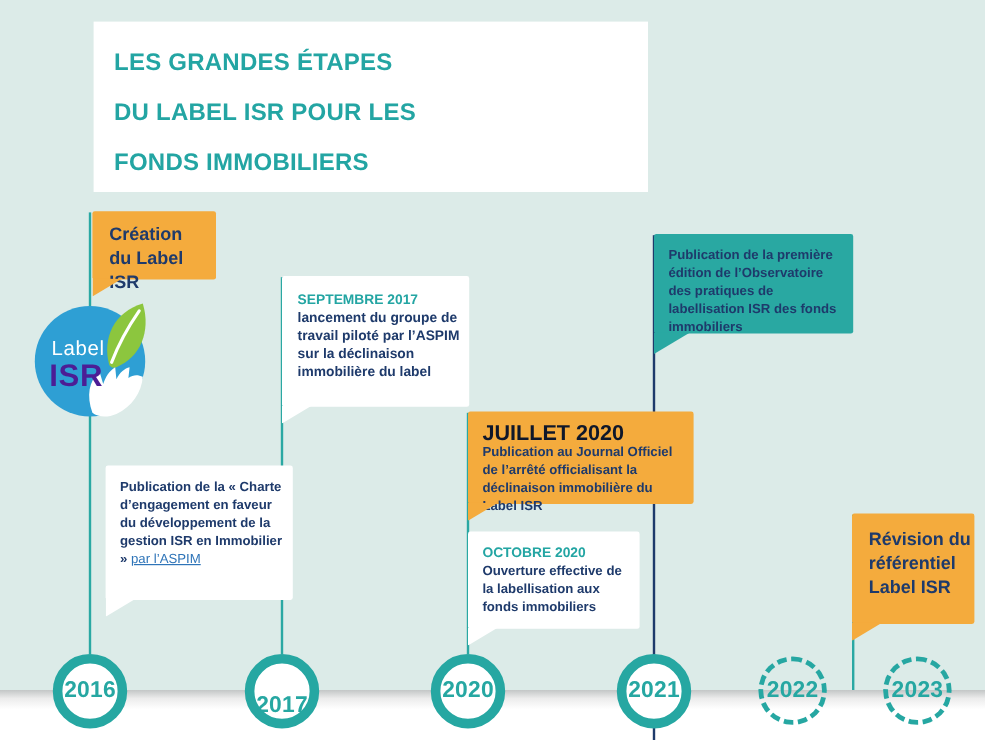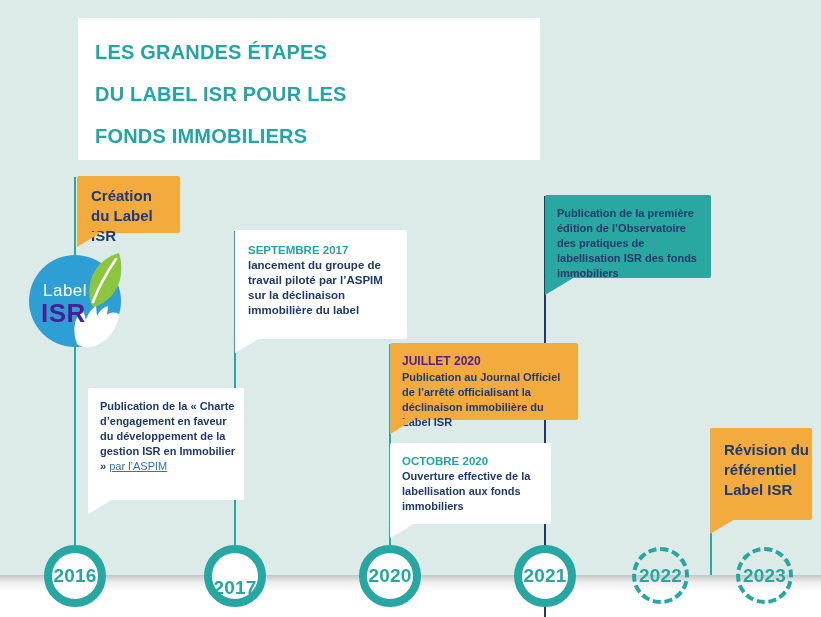--- a/index.html
+++ b/index.html
@@ -35,30 +35,30 @@
     clip-path:polygon(0 0, 100% 0, 0 100%);
   }
   .co-white { background:#ffffff; }
   .co-white .tail { background:#ffffff; }
   .co-orange { background:#f4ab3d; }
   .co-orange .tail { background:#f4ab3d; }
   .co-teal { background:#29a8a2; }
   .co-teal .tail { background:#29a8a2; }
 
   .co-heading { color:#23a5a3; font-weight:700; font-size:11.5px; line-height:15px; }
-  .co-heading.on-orange { color:#4c1d95; font-size:12px; line-height:17px; }
+  .co-heading.on-orange { color:#0f172a; font-size:18px; line-height:17px; }
   .co-body { color:#1e3a6b; font-weight:700; font-size:11px; line-height:15px; }
   .co-big { color:#1e3a6b; font-weight:700; font-size:15px; line-height:20px; white-space:pre-line; }
   .co-link { color:#2e74b8; font-weight:400; text-decoration:underline; cursor:pointer; }
 
   #co-creation    { left:77px;  top:176px; width:103px; height:57px; padding:10px 0 0 14px; }
   #co-charte      { left:88px;  top:388px; width:156px; height:112px; padding:11px 8px 0 12px; }
-  #co-sept2017    { left:235px; top:230px; width:172px; height:109px; padding:13px 6px 0 13px; }
+  #co-sept2017    { left:235px; top:230px; width:156px; height:109px; padding:13px 6px 0 13px; }
   #co-juillet2020 { left:390px; top:343px; width:188px; height:77px;  padding:10px 6px 0 12px; }
-  #co-octobre2020 { left:390px; top:443px; width:161px; height:81px;  padding:11px 6px 0 12px; }
+  #co-octobre2020 { left:390px; top:443px; width:143px; height:81px;  padding:11px 6px 0 12px; }
   #co-observatoire{ left:545px; top:195px; width:166px; height:83px;  padding:11px 8px 0 12px; }
   #co-observatoire .tail { height:18px; width:30px; bottom:-17px; }
   #co-revision    { left:710px; top:428px; width:102px; height:92px;  padding:12px 0 0 14px; }
 
   
   .logo { position:absolute; left:27px; top:248px; width:110px; height:106px; z-index:3; }
   .logo svg { position:absolute; left:0; top:0; }
   .logo-label { position:absolute; left:16px; top:33px; color:#ffffff; font-size:17px; font-weight:400; letter-spacing:0.5px; }
   .logo-isr   { position:absolute; left:14px; top:50px; color:#4c1d95; font-size:26px; font-weight:700; letter-spacing:0.5px; }
 

